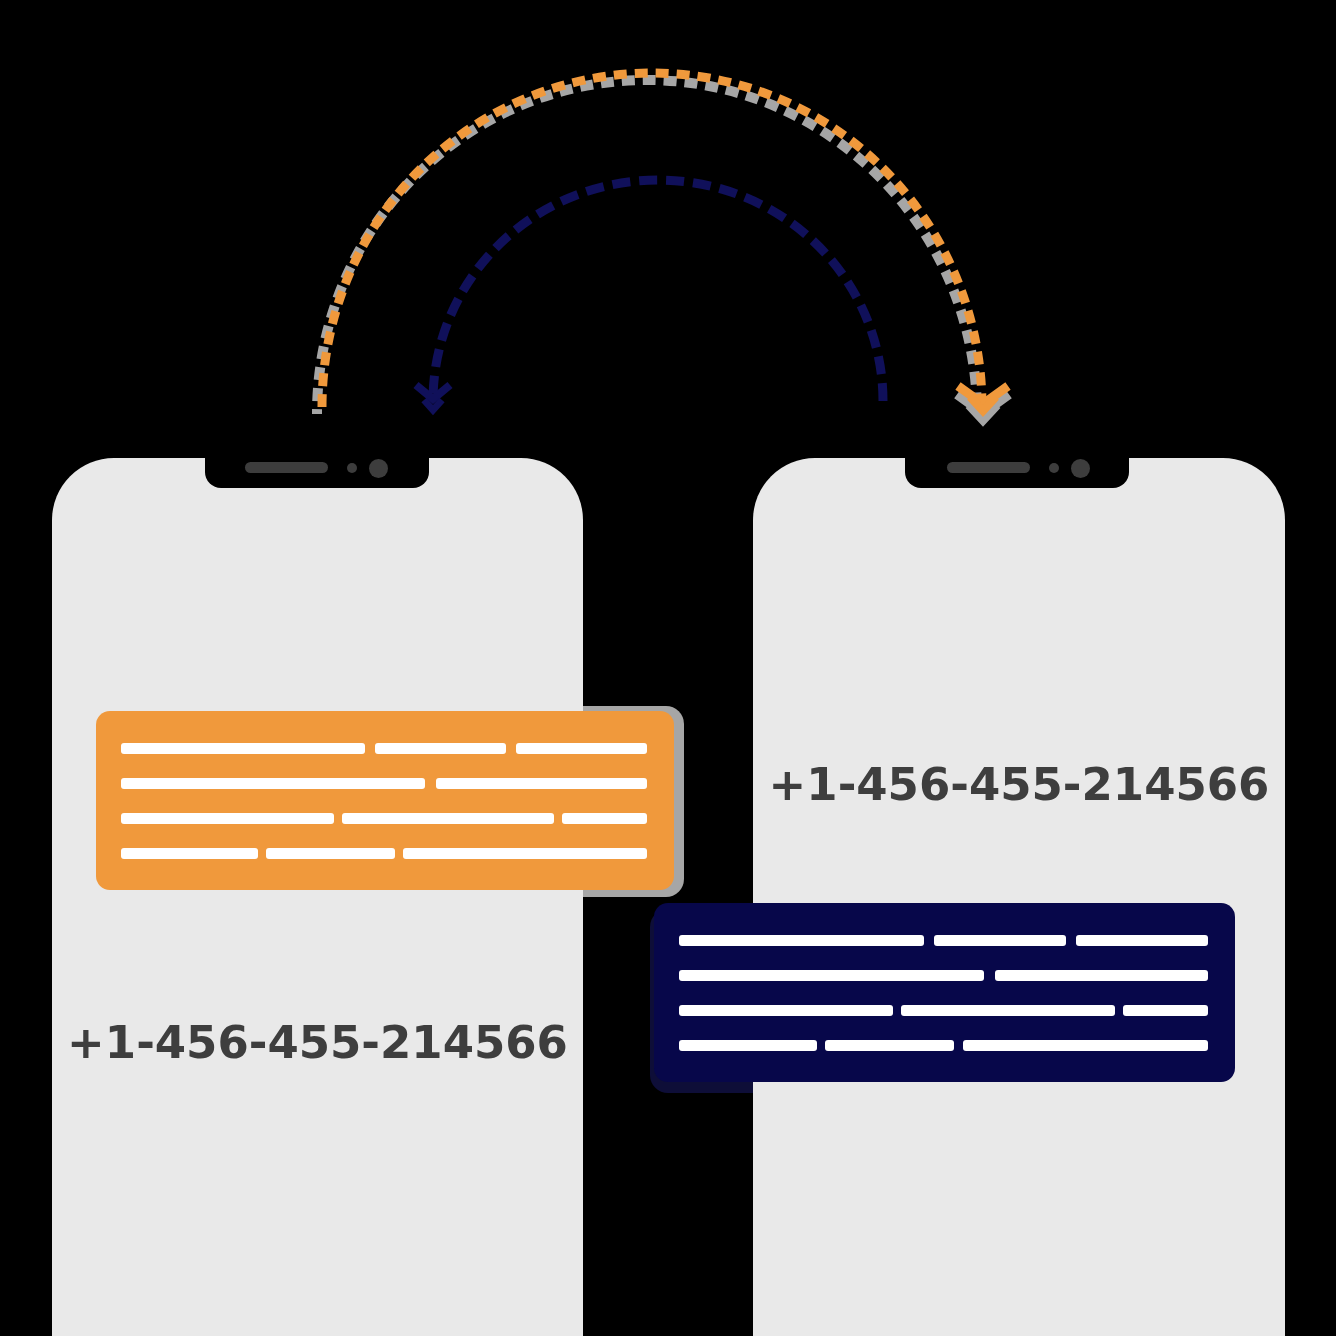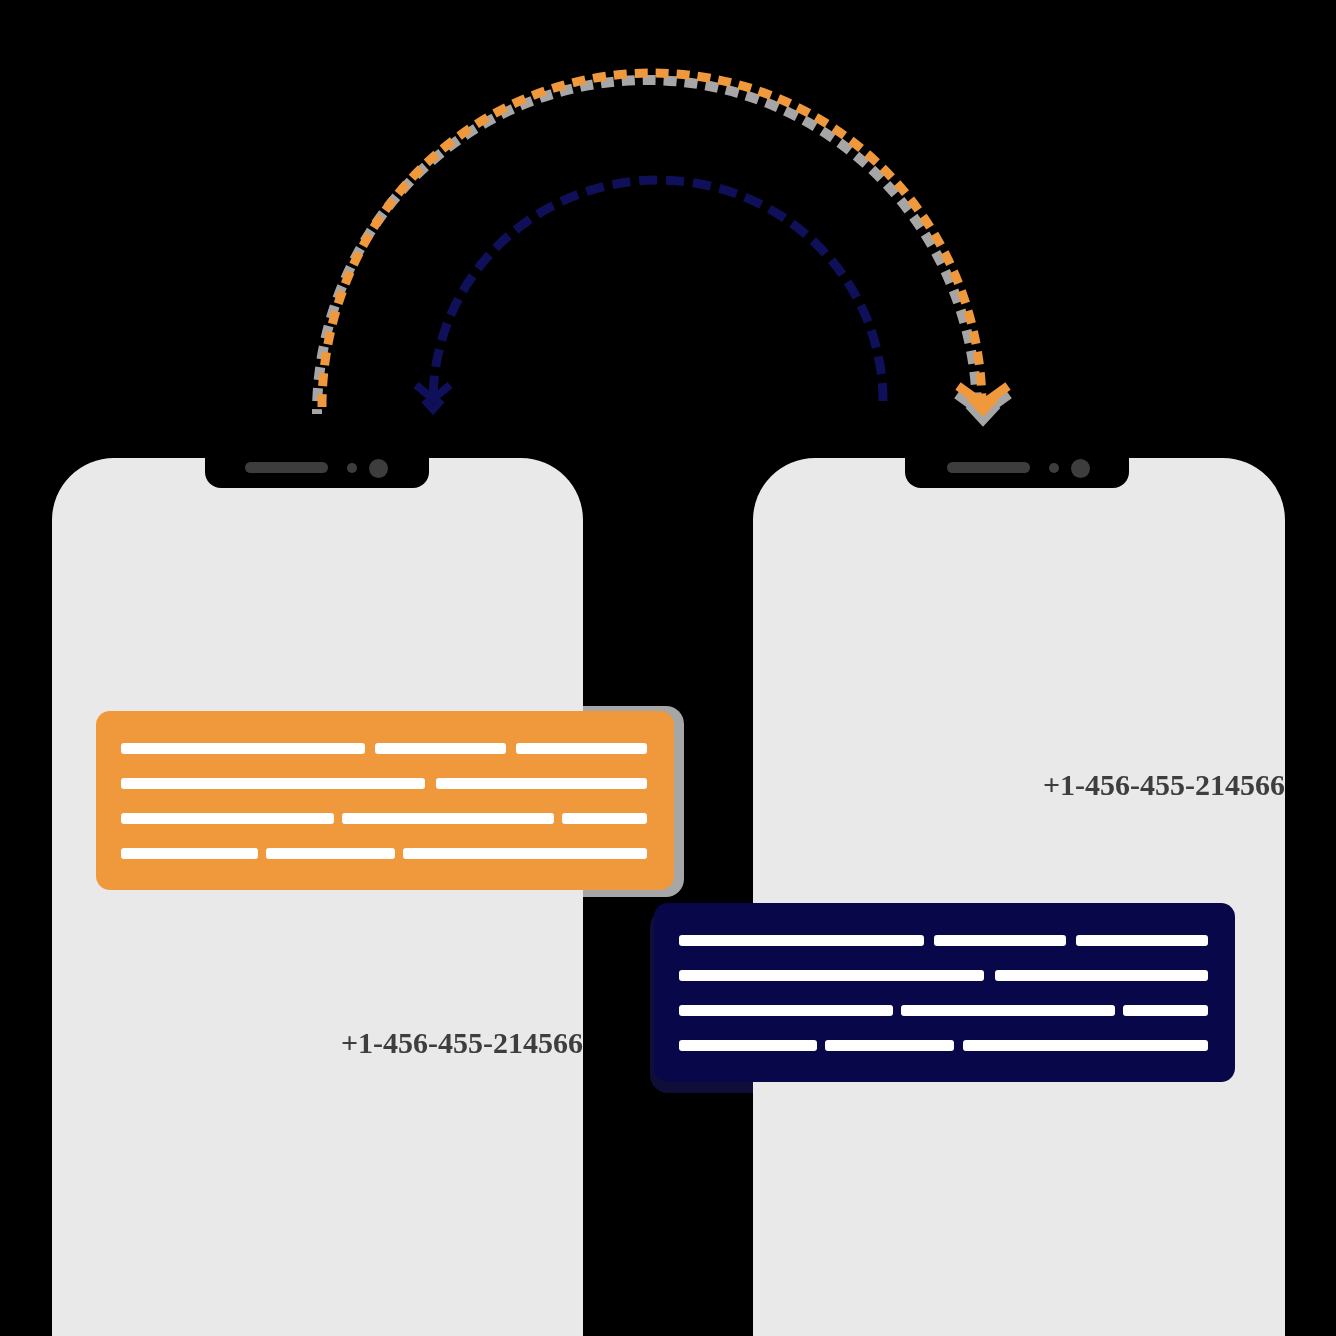--- a/index.html
+++ b/index.html
@@ -68,23 +68,23 @@
     gap:24px;padding:0 27px 0 25px;box-sizing:border-box;
   }
   #orange-bubble{left:96px;top:711px;width:578px;background:var(--orange);}
   #navy-bubble{left:654px;top:903px;width:581px;background:var(--navy_bubble);}
   .skel-row{display:flex;justify-content:space-between;}
   .skel-line{height:11px;border-radius:3px;background:var(--skeleton_white);}
 
   
   .phone-number{
     position:absolute;z-index:6;
-    font-weight:700;font-size:30px;line-height:46px;
+    font-weight:700;font-size:45px;line-height:46px;
     color:var(--number_text);
-    text-align:right;letter-spacing:0px;white-space:nowrap;font-family:Liberation Serif, serif;
+    text-align:center;letter-spacing:0px;white-space:nowrap;
   }
   #left-number{left:52px;top:1020px;width:531px;}
   #right-number{left:753px;top:762px;width:532px;}
 </style>
 </head>
 <body style="background: rgb(0, 0, 0);">
 
 <svg id="arcs" width="1336" height="1336" viewBox="0 0 1336 1336">
 
   <g transform="translate(-5,7)">

